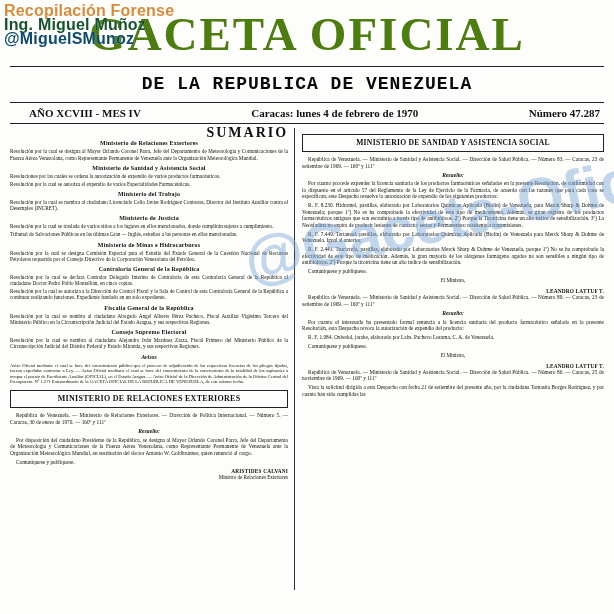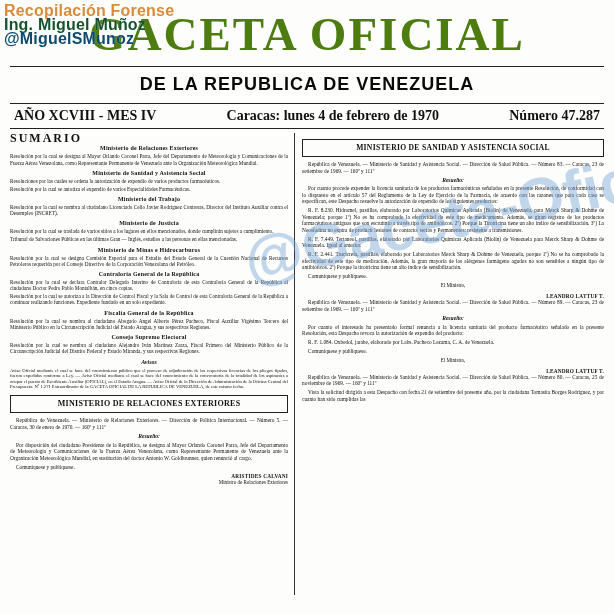--- a/index.html
+++ b/index.html
@@ -53,40 +53,41 @@
   .gaceta{
     font-family:"Liberation Serif", serif;
     font-weight:bold;
     font-size:47px;
     letter-spacing:2px;
     line-height:48px;
     margin:6px 0 0 0;
     color:#4d7c0f;
   }
   .republica{
-    font-family:Liberation Sans, sans-serif;
+    font-family:Liberation Mono, monospace;
     font-weight:bold;
     font-size:18px;
     letter-spacing:1px;
     margin:7px 0 0 0;
     color:#0a0a0a;
     text-align:center;
   }
   .rule{
     border:0;border-top:1px solid #222;
     margin:8px 10px 0 10px;
   }
   .issueline{
     display:flex;
     justify-content:space-between;
     align-items:baseline;
-    font-size:14px;
+    font-size:11px;
     font-weight:bold;
     padding:4px 14px 4px 14px;
     font-family:"Liberation Serif", serif;
+    margin-left:15px;
   }
   .issueline .mid{font-weight:bold;}
   .rule-bot{
     border:0;border-top:1px solid #222;
     margin:0 10px 0 10px;
   }
 
   
   .cols{
     display:flex;
@@ -97,23 +98,23 @@
   .col{
     box-sizing:border-box;
     font-size:5.3px;
     line-height:6.4px;
     text-align:justify;
   }
   .col.left{width:48%;padding-right:6px;border-right:1px solid #333;}
   .col.right{width:52%;padding-left:7px;}
 
   .sumario{
-    text-align:left;
-    font-weight:bold;
-    font-size:12px;
+    text-align:right;
+    font-weight:bold;
+    font-size:14px;
     letter-spacing:2px;
     margin:2px 0 3px 0;
   }
   .ministry{
     text-align:center;
     font-weight:bold;
     font-size:6px;
     margin:4px 0 1.5px 0;
     letter-spacing:.2px;
   }

